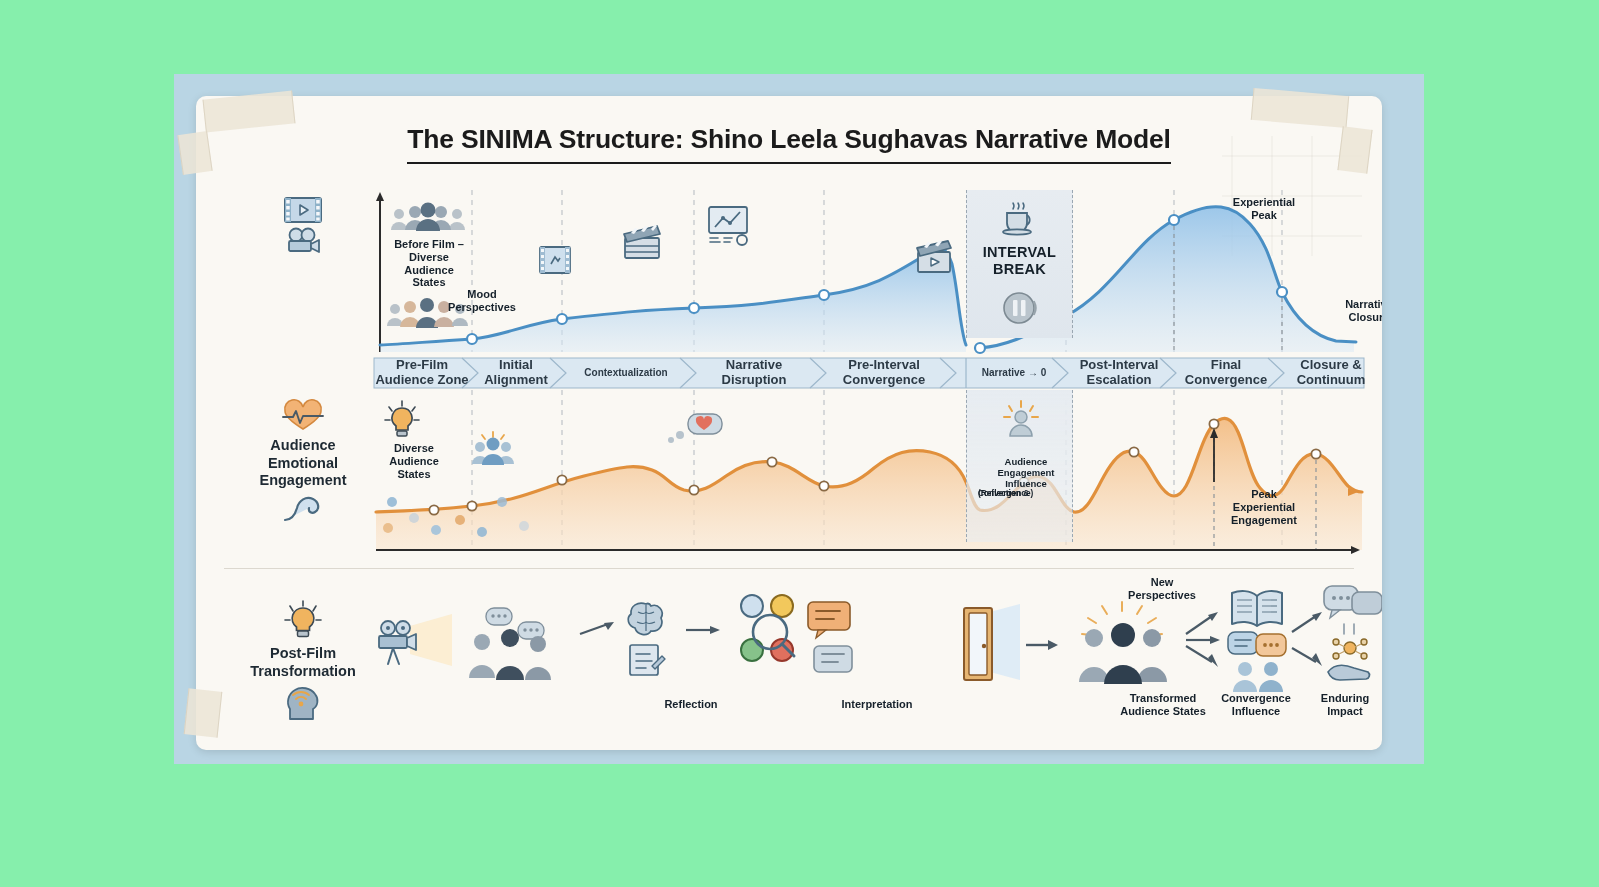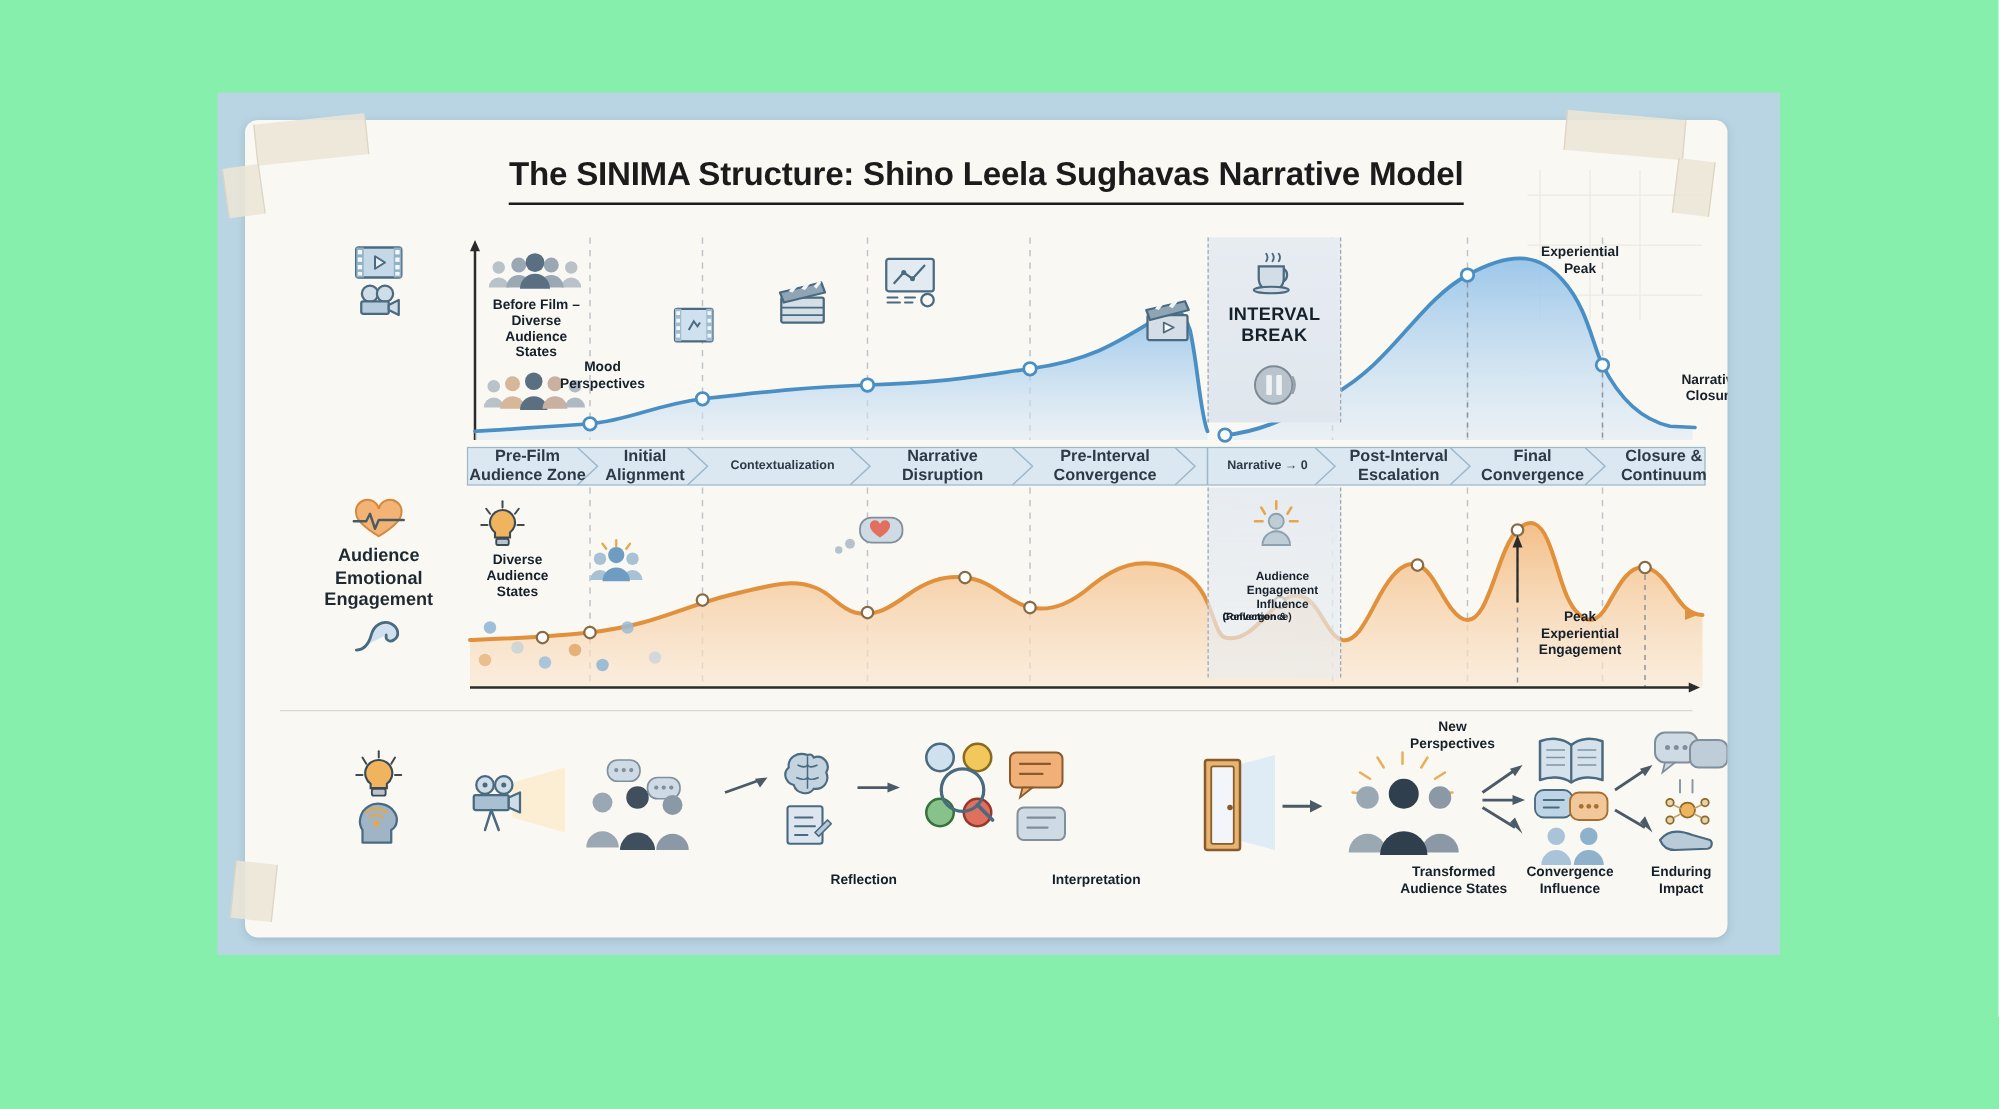--- a/index.html
+++ b/index.html
@@ -596,20 +596,24 @@
           <g stroke="#3d4a54" stroke-width="1.6" stroke-linecap="round">
             <line x1="19" y1="1" x2="19" y2="6"></line>
               <line x1="6" y1="6" x2="9" y2="11"></line>
             <line x1="32" y1="6" x2="29" y2="11"></line>
               <line x1="1" y1="20" x2="6" y2="20"></line>
             <line x1="37" y1="20" x2="32" y2="20"></line>
           </g>
           <path d="M19,8 a10.5,10.5 0 0 1 6.5,19 v3.5 h-13 V27 A10.5,10.5 0 0 1 19,8 z" fill="#f0b45f" stroke="#3d4a54" stroke-width="1.7"></path>
           <rect x="13.5" y="31" width="11" height="5.5" rx="1.6" fill="#b9c4cc" stroke="#3d4a54" stroke-width="1.5"></rect>
         </svg>
+        <div class="side-label">
+          <span class="bind-text">Post-Film</span>
+          <span class="bind-text">Transformation</span>
+        </div>
         <svg class="side-icon" width="40" height="36" viewBox="0 0 40 36">
           <path d="M30,34 V24 c5,-3 6,-10 2,-15 C28,3 18,1 12,5 C5,9 3,18 7,24 v10 z" fill="#9fb4c4" stroke="#4a6a80" stroke-width="1.8" stroke-linejoin="round"></path>
           <circle cx="18" cy="19" r="2.4" fill="#e8a64a"></circle>
           <g fill="none" stroke="#e8a64a" stroke-width="1.9" stroke-linecap="round">
             <path d="M13,14 a7,7 0 0 1 10,0"></path>
               <path d="M10,10 a12,12 0 0 1 16,0"></path>
           </g>
         </svg>
       </div>
 

